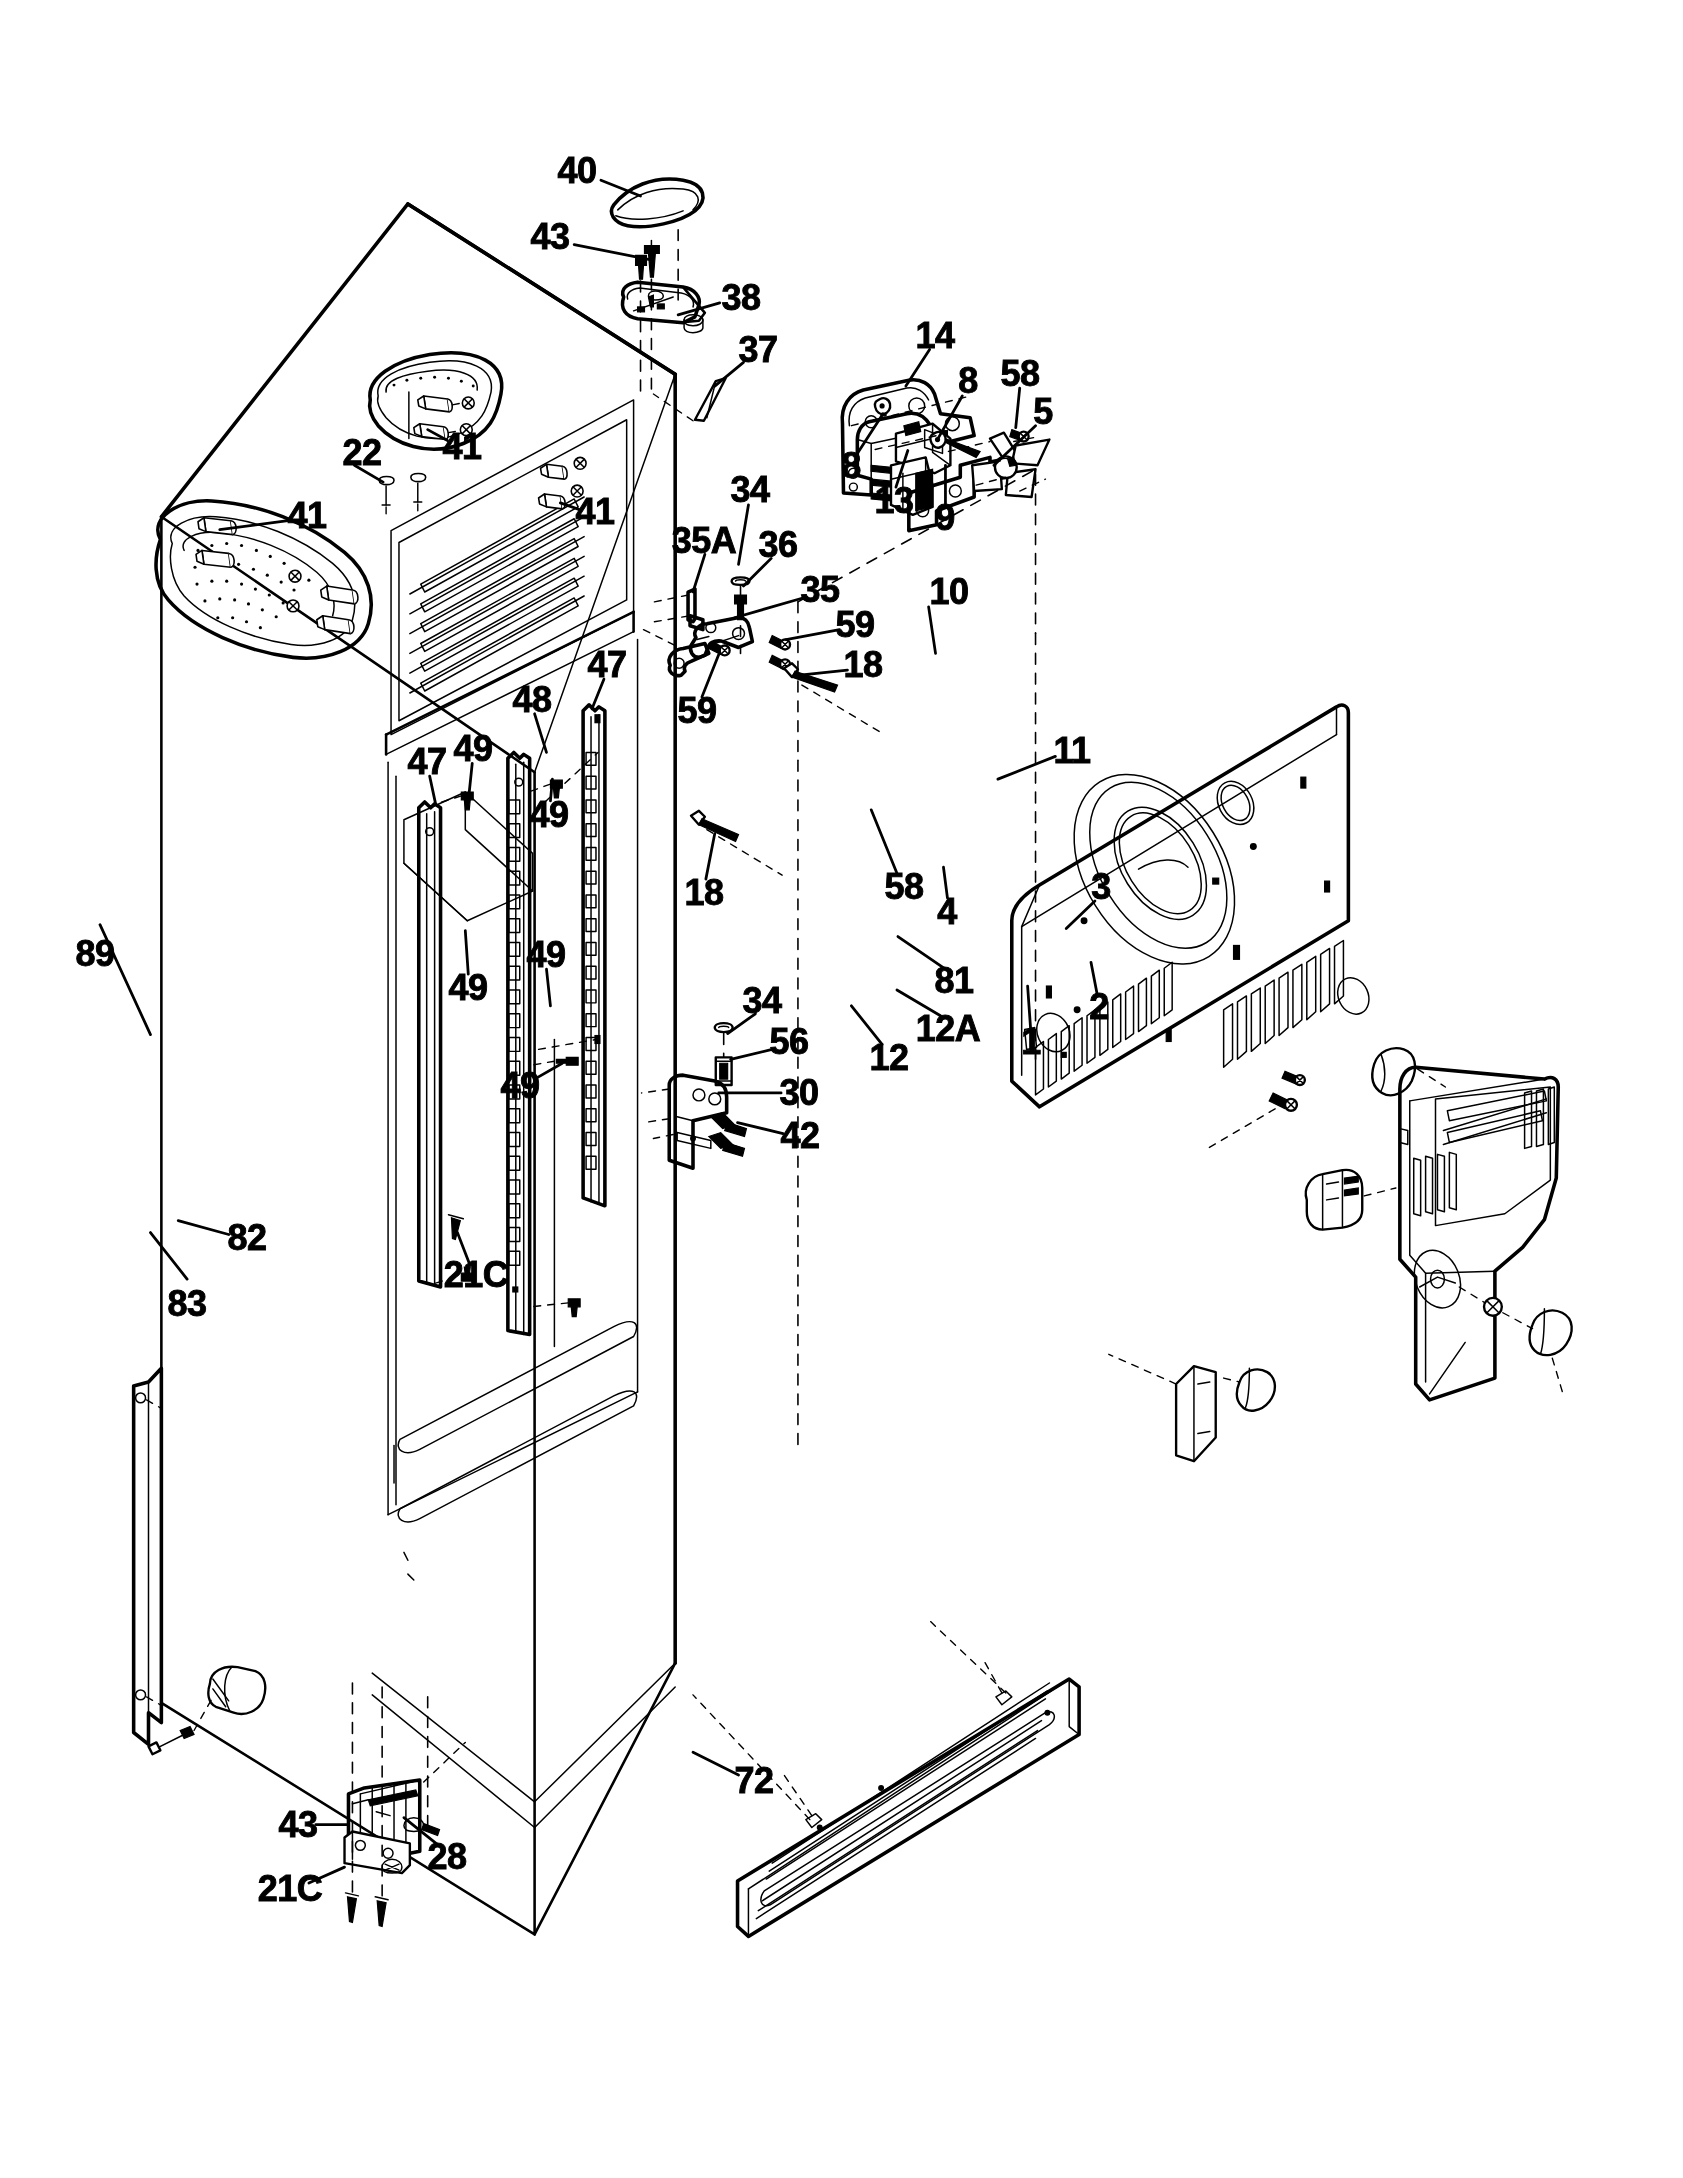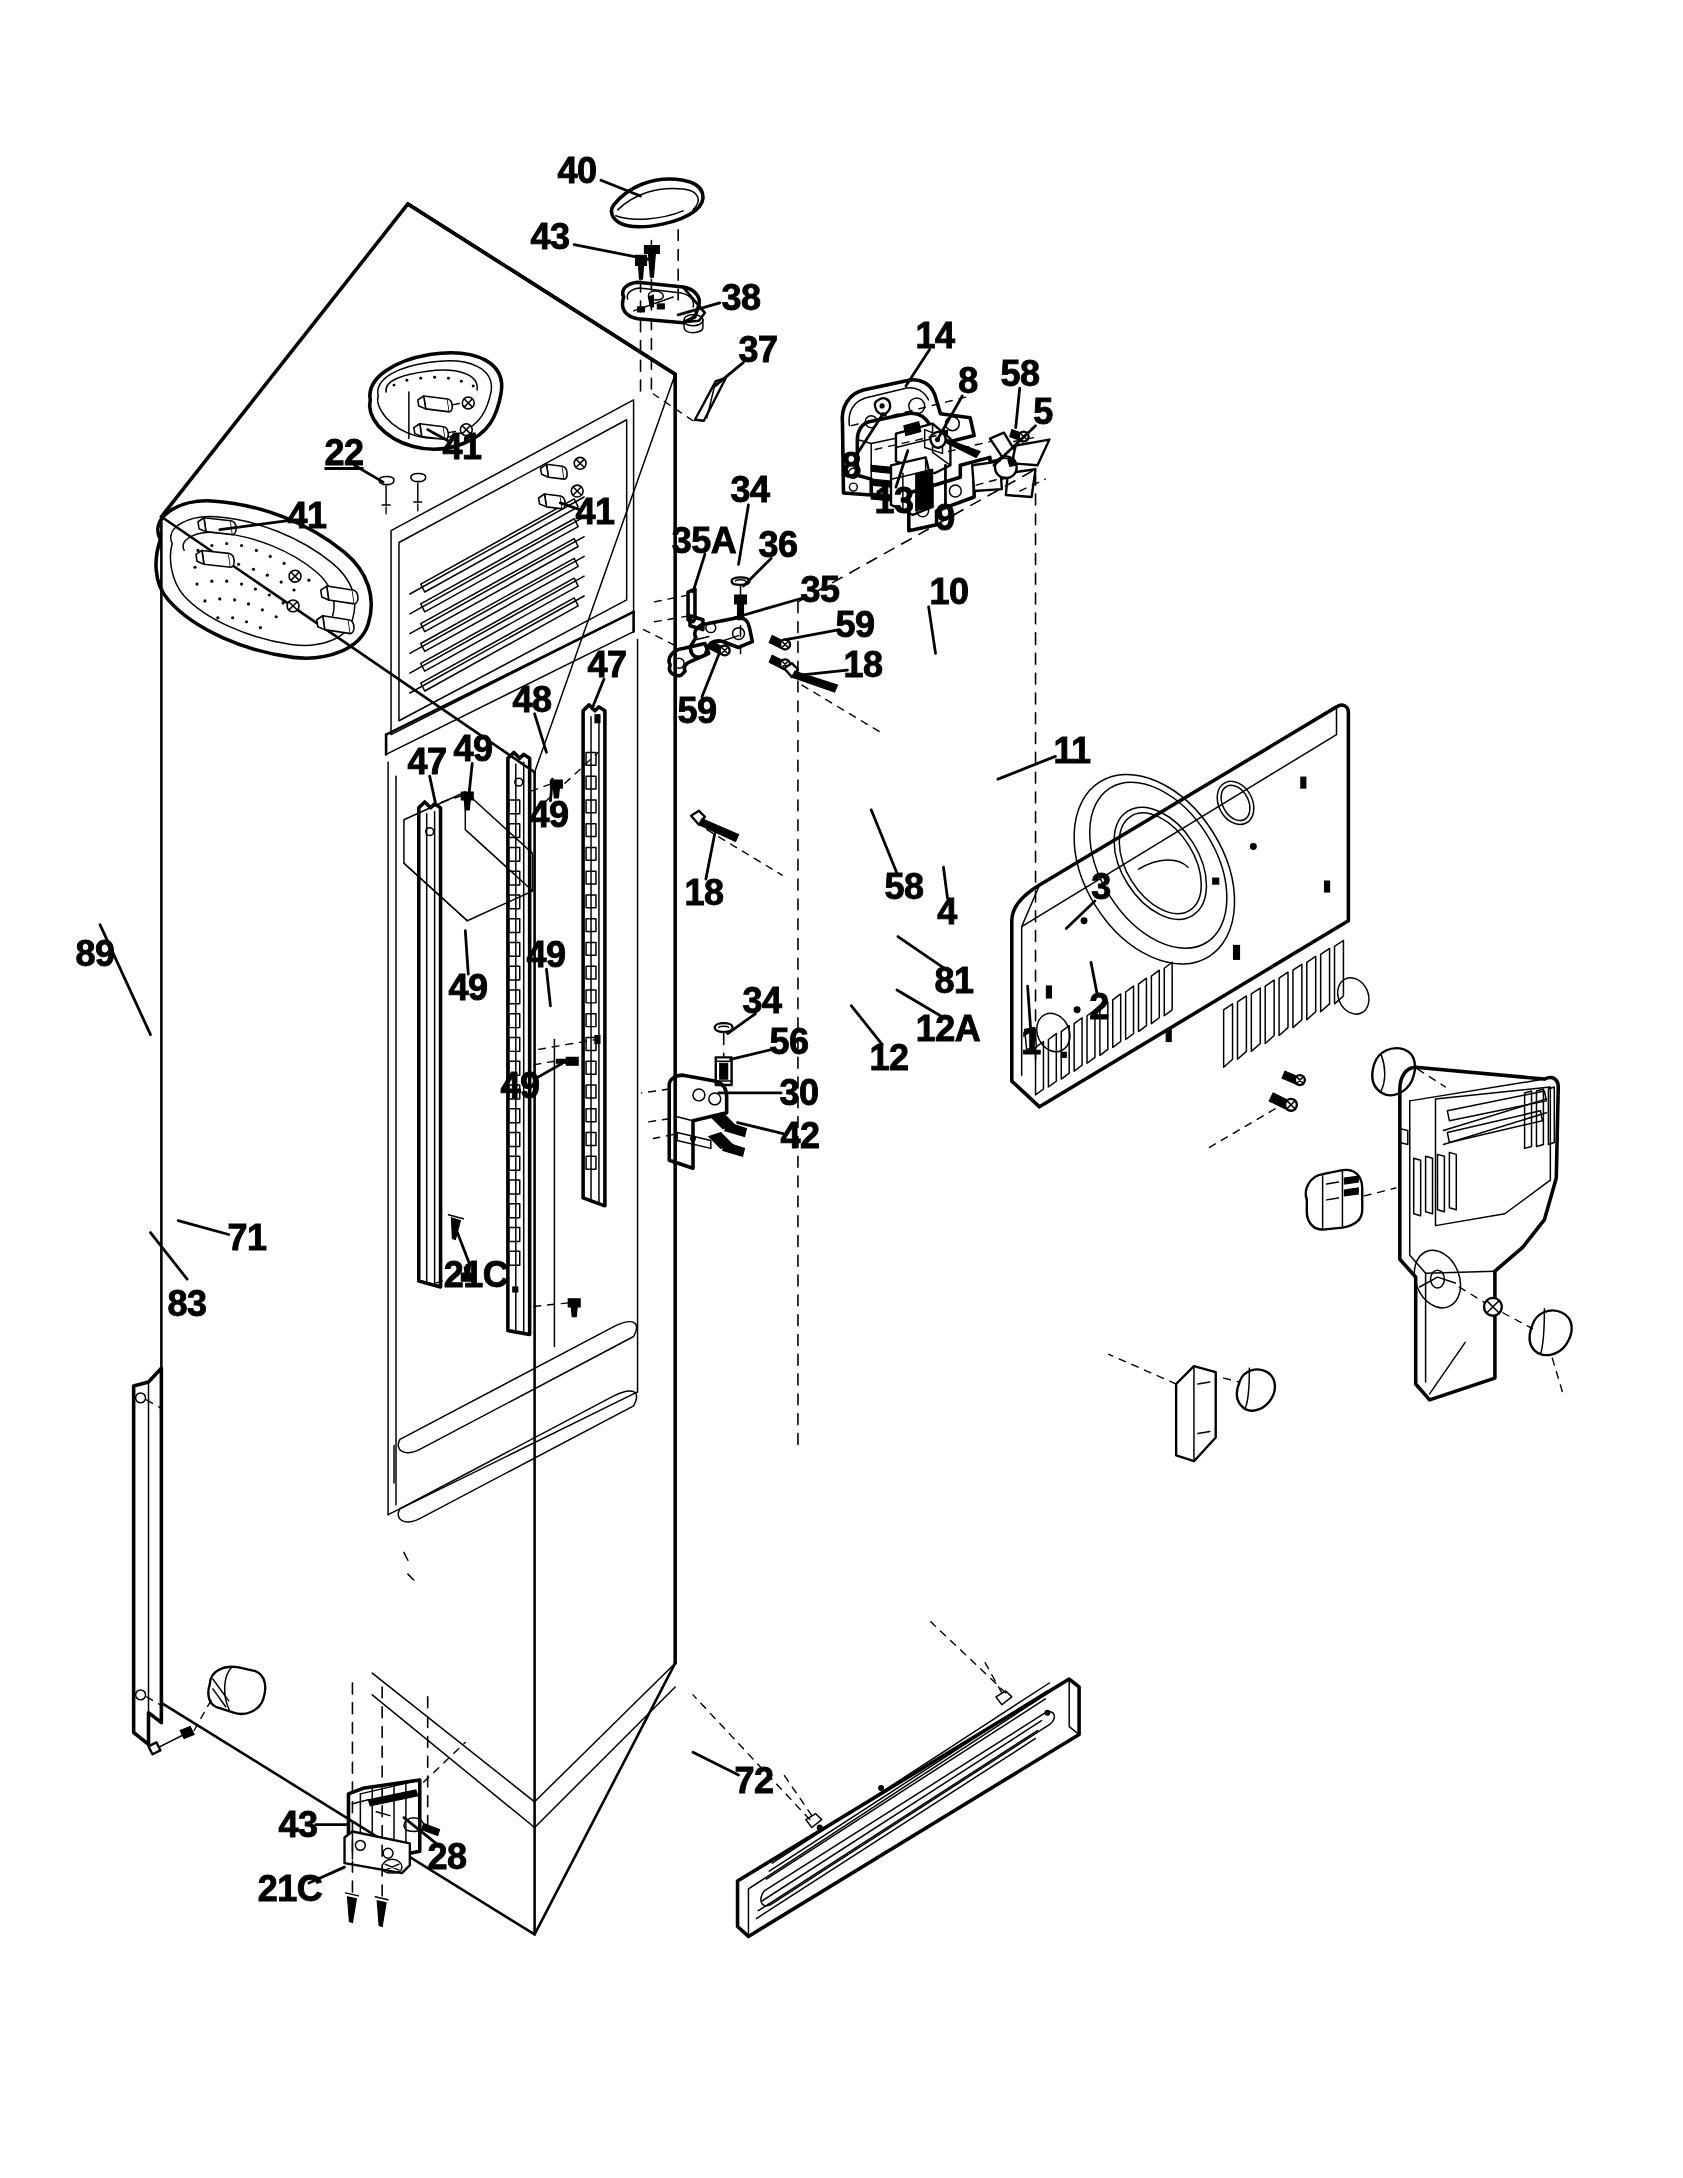--- a/index.html
+++ b/index.html
@@ -801,21 +801,21 @@
       <div class="callout" style="left: 935px; top: 336px;">14</div>
       <div class="callout" style="left: 968px; top: 381px;">8</div>
       <div class="callout" style="left: 1020px; top: 374px;">58</div>
       <div class="callout" style="left: 1043px; top: 412px;">5</div>
       <div class="callout" style="left: 851px; top: 466px;">8</div>
       <div class="callout" style="left: 894px; top: 501px;">13</div>
       <div class="callout" style="left: 945px; top: 518px;">9</div>
       <div class="callout" style="left: 462px; top: 447px;">41</div>
       <div class="callout" style="left: 595px; top: 512px;">41</div>
       <div class="callout" style="left: 307px; top: 516px;">41</div>
-      <div class="callout" style="left: 344px; top: 453px; text-decoration: underline;">22</div>
+      <div class="callout" style="left: 362px; top: 453px;">22</div>
       <div class="callout" style="left: 750px; top: 490px;">34</div>
       <div class="callout" style="left: 704px; top: 541px;">35A</div>
       <div class="callout" style="left: 778px; top: 545px;">36</div>
       <div class="callout" style="left: 820px; top: 590px;">35</div>
       <div class="callout" style="left: 855px; top: 625px;">59</div>
       <div class="callout" style="left: 697px; top: 711px;">59</div>
       <div class="callout" style="left: 863px; top: 665px;">18</div>
       <div class="callout" style="left: 704px; top: 893px;">18</div>
       <div class="callout" style="left: 928px; top: 592px; margin-left: 21px;">10</div>
       <div class="callout" style="left: 1072px; top: 751px;">11</div>
@@ -833,21 +833,21 @@
       <div class="callout" style="left: 800px; top: 1136px;">42</div>
       <div class="callout" style="left: 607px; top: 665px;">47</div>
       <div class="callout" style="left: 532px; top: 700px;">48</div>
       <div class="callout" style="left: 427px; top: 762px;">47</div>
       <div class="callout" style="left: 473px; top: 749px;">49</div>
       <div class="callout" style="left: 549px; top: 815px;">49</div>
       <div class="callout" style="left: 468px; top: 988px;">49</div>
       <div class="callout" style="left: 546px; top: 955px;">49</div>
       <div class="callout" style="left: 520px; top: 1086px;">49</div>
       <div class="callout" style="left: 95px; top: 954px;">89</div>
-      <div class="callout" style="left: 247px; top: 1238px;">71</div>
+      <div class="callout" style="left: 247px; top: 1238px;">82</div>
       <div class="callout" style="left: 187px; top: 1293px; margin-top: 11px;">83</div>
       <div class="callout" style="left: 298px; top: 1825px;">43</div>
       <div class="callout" style="left: 447px; top: 1857px;">28</div>
       <div class="callout" style="left: 476px; top: 1275px;">21C</div>
       <div class="callout" style="left: 290px; top: 1889px;">21C</div>
       <div class="callout" style="left: 754px; top: 1781px;">72</div>
     </div>
 
 </div>
 

